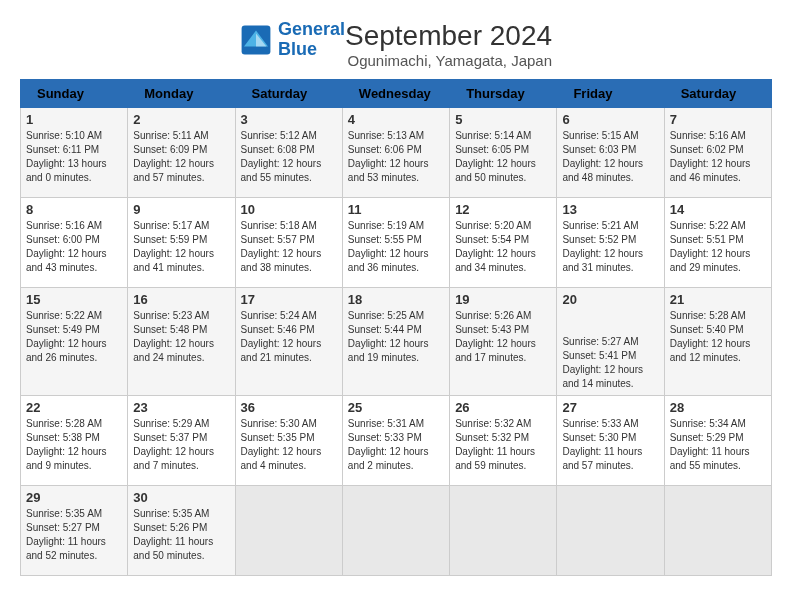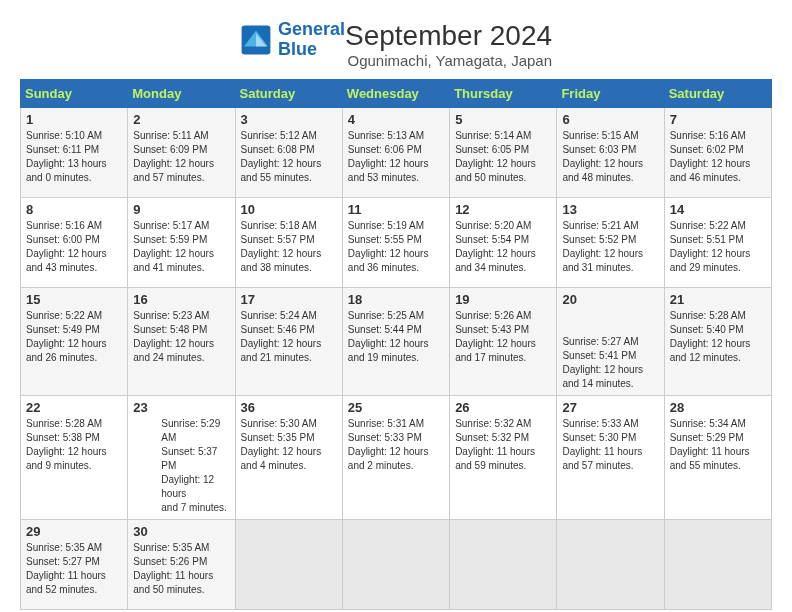--- a/index.html
+++ b/index.html
@@ -46,23 +46,23 @@
       font-size: 15px;
       color: #555;
     }
     table {
       width: 100%;
       border-collapse: collapse;
       table-layout: fixed;
     }
     thead th {
       background: #2a6db5;
-      color: #bef264;
+      color: #000000;
       font-size: 13px;
-      padding: 6px 4px;
+      padding: 6px 16px;
       text-align: left;
       border: 1px solid #2a6db5;
     }
     tbody td {
       border: 1px solid #ccc;
       vertical-align: top;
       padding: 4px 5px;
       font-size: 10px;
       color: #333;
       height: 90px;
@@ -275,21 +275,21 @@
       <tr>
         <td>
           <span class="day-num">22</span>
           <div class="cell-text" style="white-space: pre-line;">Sunrise: 5:28 AM
 Sunset: 5:38 PM
 Daylight: 12 hours
 and 9 minutes.</div>
         </td>
         <td>
           <span class="day-num">23</span>
-          <div class="cell-text" style="white-space: pre-line; margin-left: 28px;">Sunrise: 5:29 AM
+          <div class="cell-text" style="white-space: pre-line;">Sunrise: 5:29 AM
 Sunset: 5:37 PM
 Daylight: 12 hours
 and 7 minutes.</div>
         </td>
         <td>
           <span class="day-num">36</span>
           <div class="cell-text" style="white-space: pre-line;">Sunrise: 5:30 AM
 Sunset: 5:35 PM
 Daylight: 12 hours
 and 4 minutes.</div>

